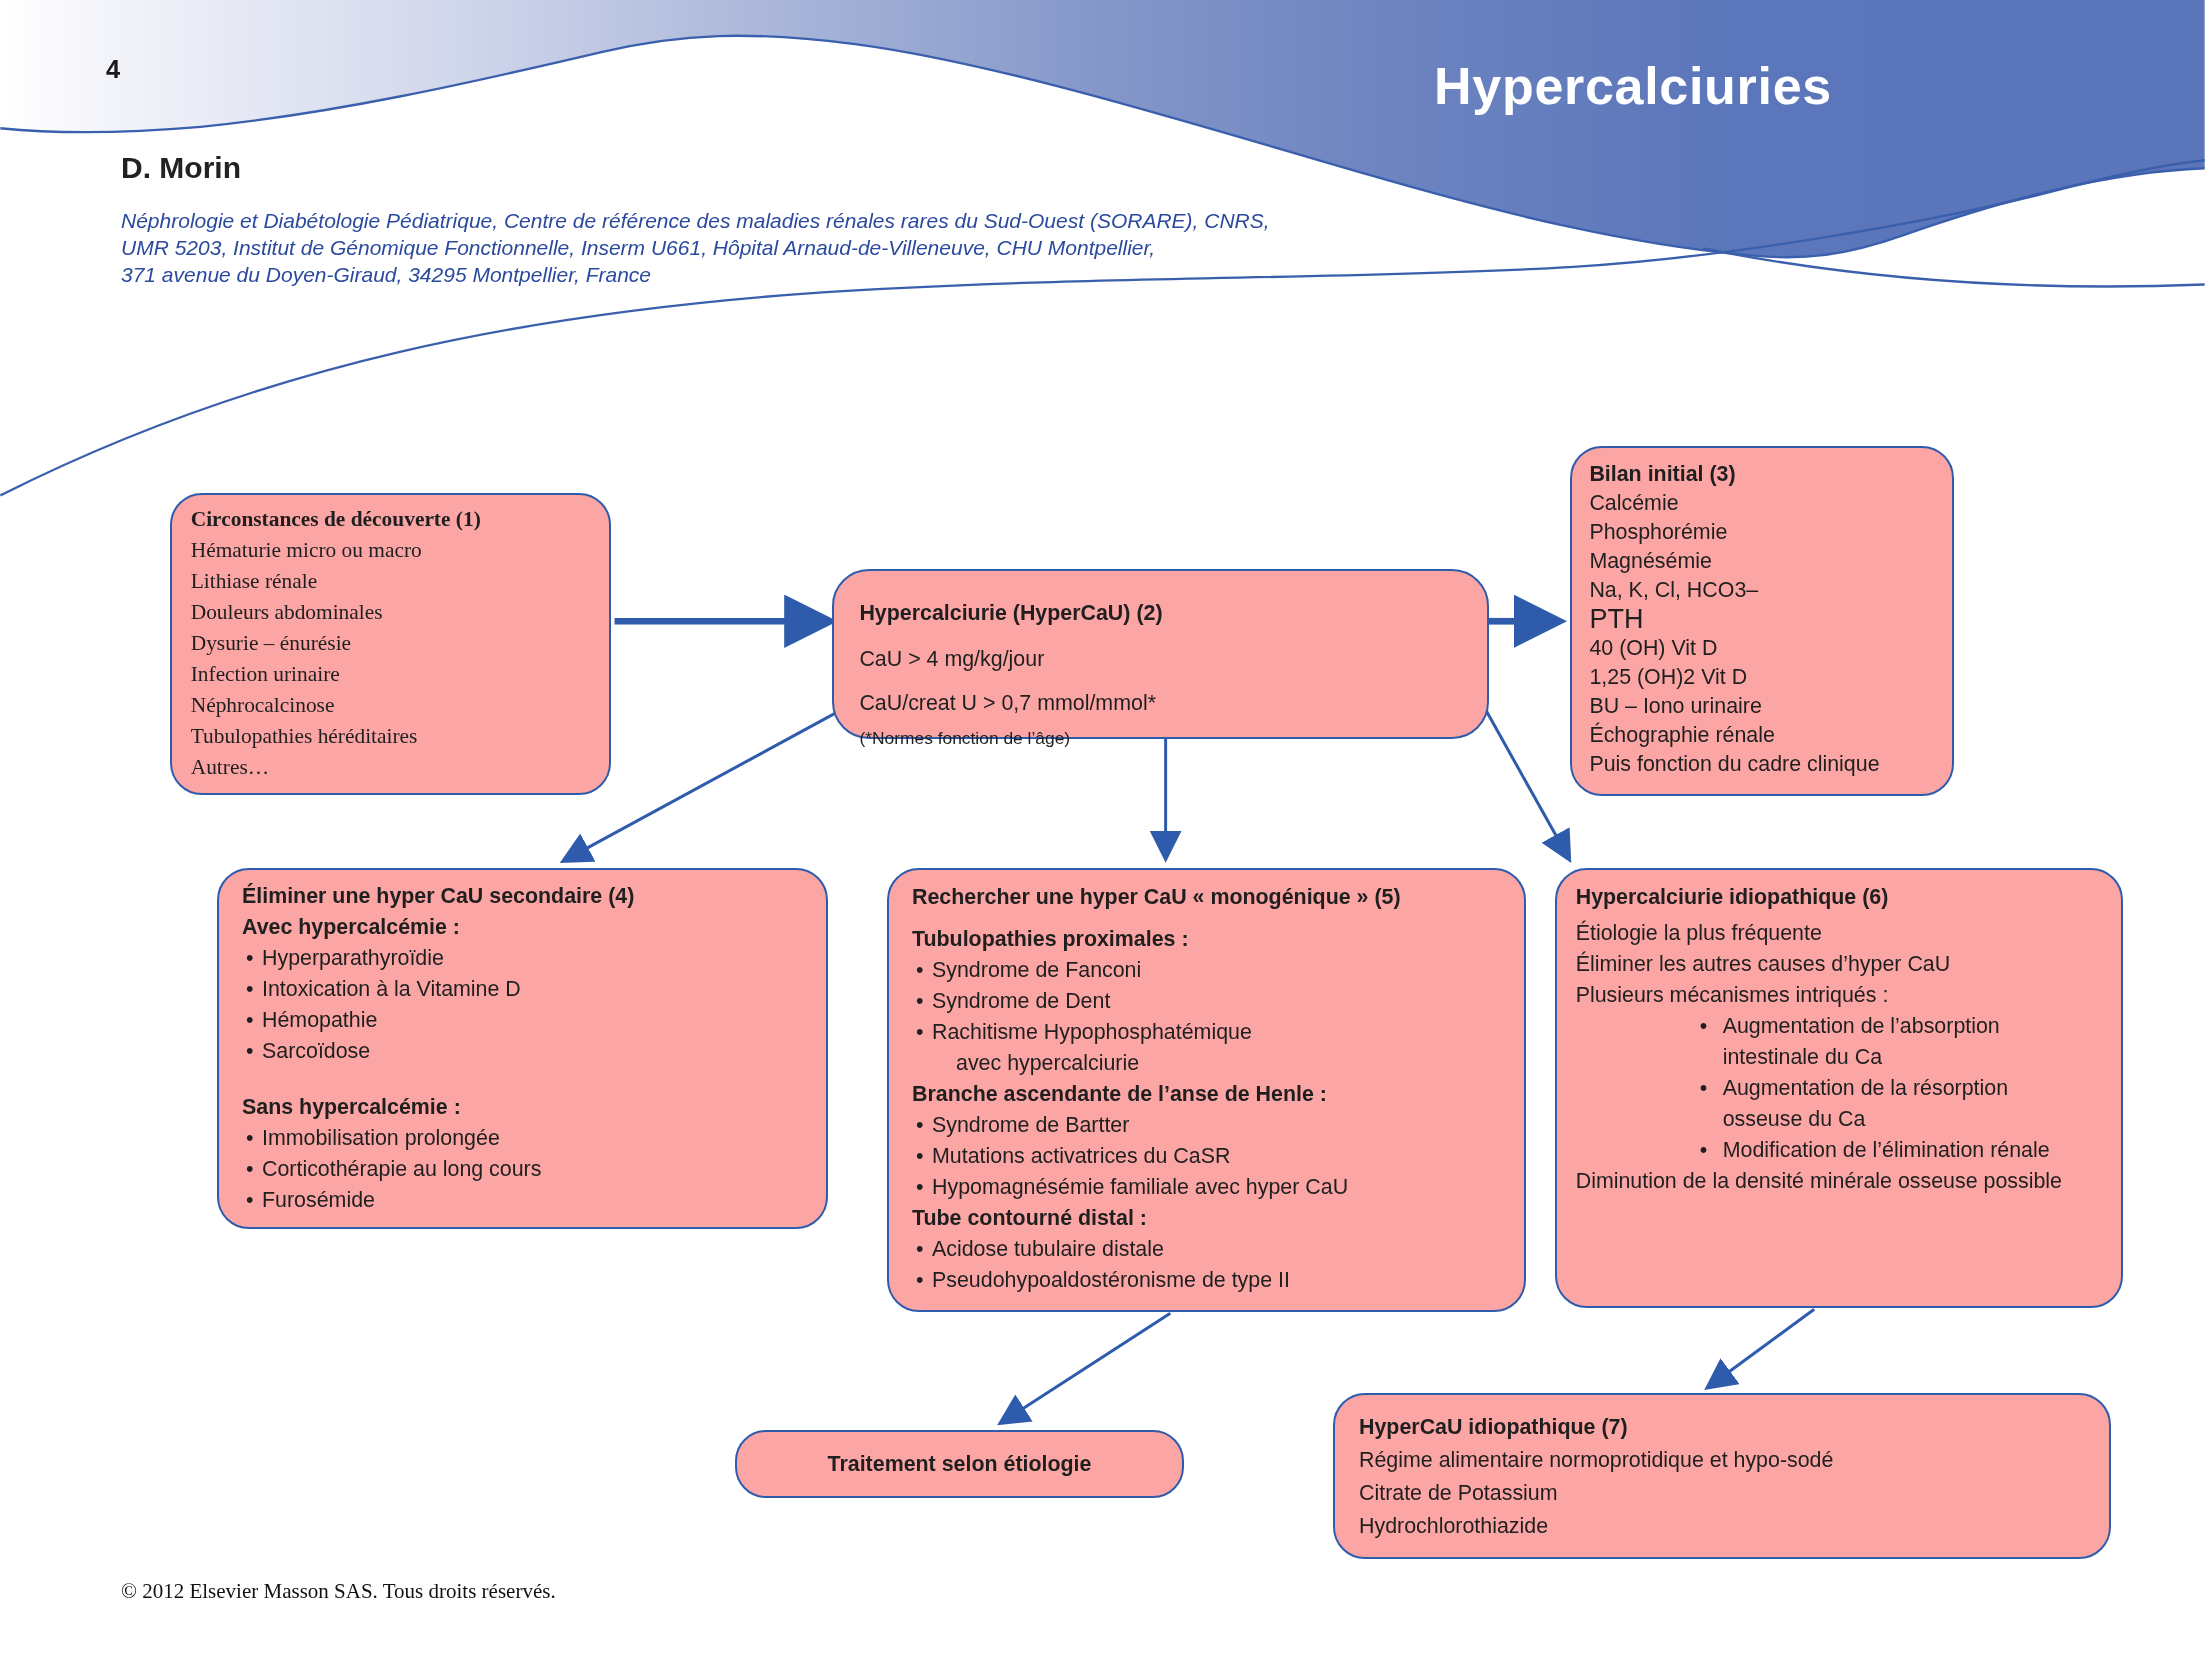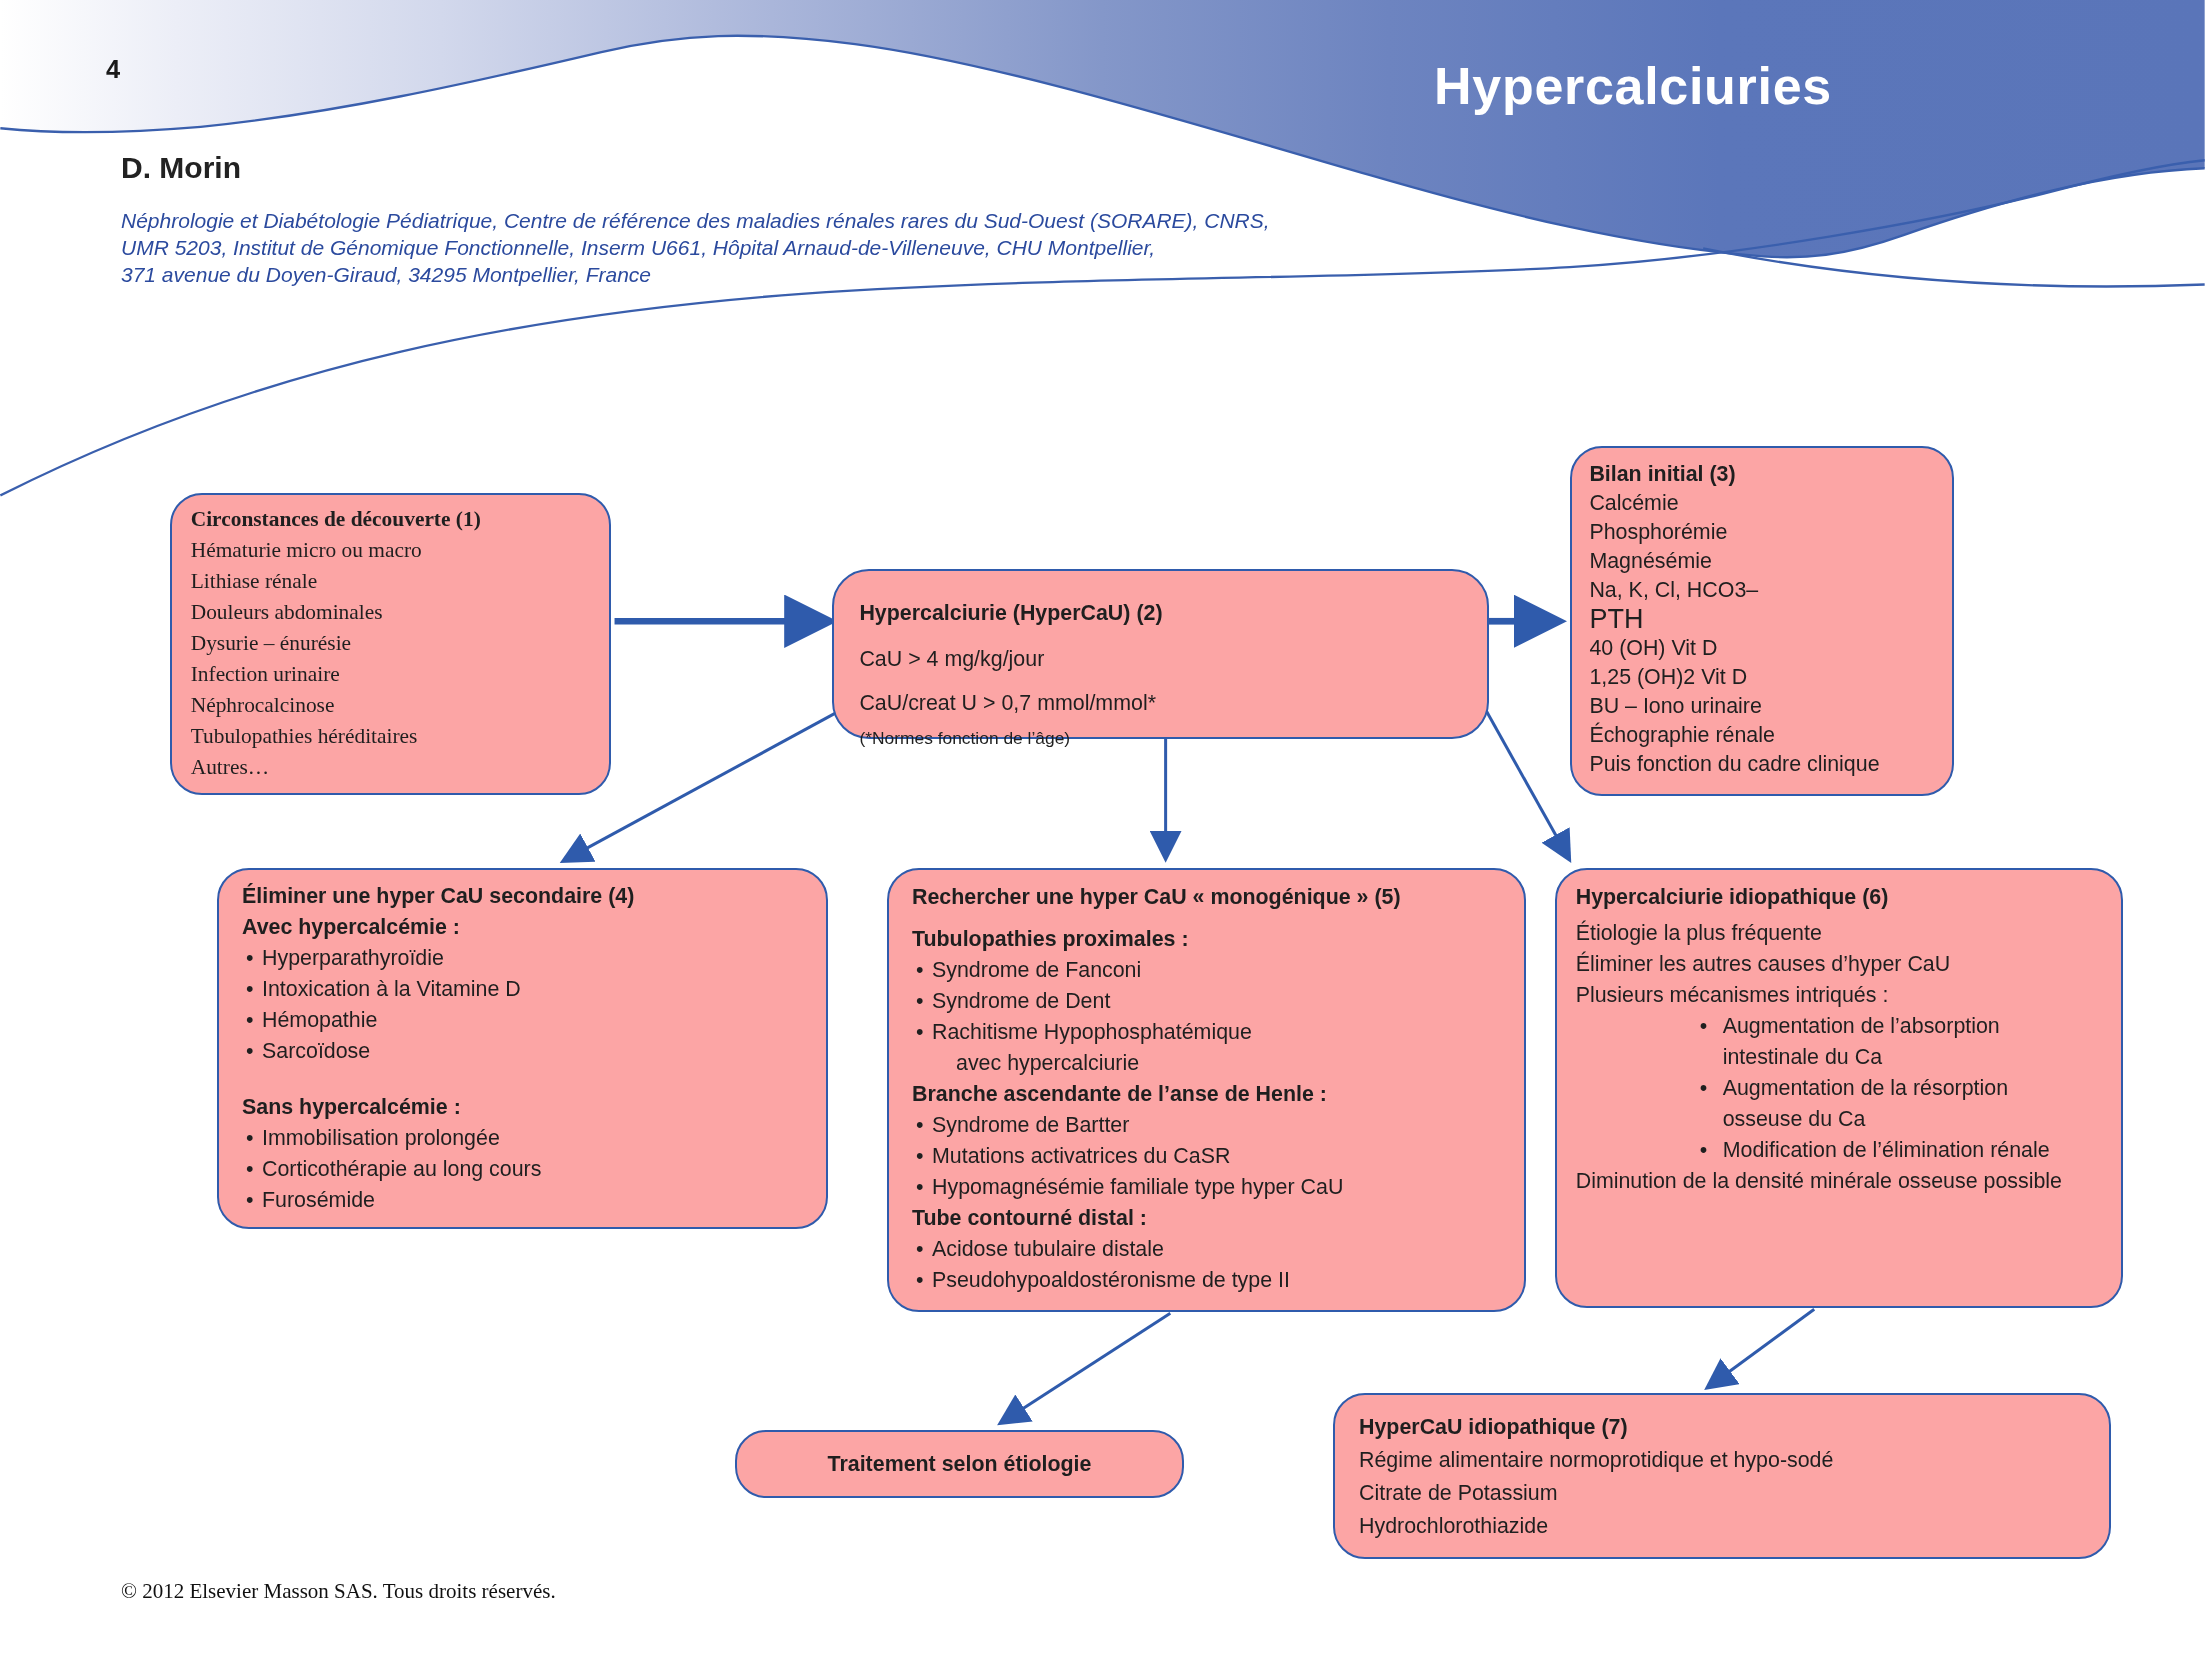--- a/index.html
+++ b/index.html
@@ -139,21 +139,21 @@
     <div class="bt ln">Rechercher une hyper CaU « monogénique » (5)</div>
     <div class="sgap"></div>
     <div class="bh">Tubulopathies proximales :</div>
     <div class="bullet">Syndrome de Fanconi</div>
     <div class="bullet">Syndrome de Dent</div>
     <div class="bullet">Rachitisme Hypophosphatémique</div>
     <div class="indent">avec hypercalciurie</div>
     <div class="bh">Branche ascendante de l’anse de Henle :</div>
     <div class="bullet">Syndrome de Bartter</div>
     <div class="bullet">Mutations activatrices du CaSR</div>
-    <div class="bullet">Hypomagnésémie familiale type hyper CaU</div>
+    <div class="bullet">Hypomagnésémie familiale avec hyper CaU</div>
     <div class="bh">Tube contourné distal :</div>
     <div class="bullet">Acidose tubulaire distale</div>
     <div class="bullet">Pseudohypoaldostéronisme de type II</div>
   </div>
 
   <div class="box" style="left:1555px;top:868px;width:568px;height:440px;padding:12px 18.7px;">
     <div class="bt ln">Hypercalciurie idiopathique (6)</div>
     <div class="sgap" style="height:5.3px;"></div>
     <div class="ln">Étiologie la plus fréquente</div>
     <div class="ln">Éliminer les autres causes d’hyper CaU</div>

